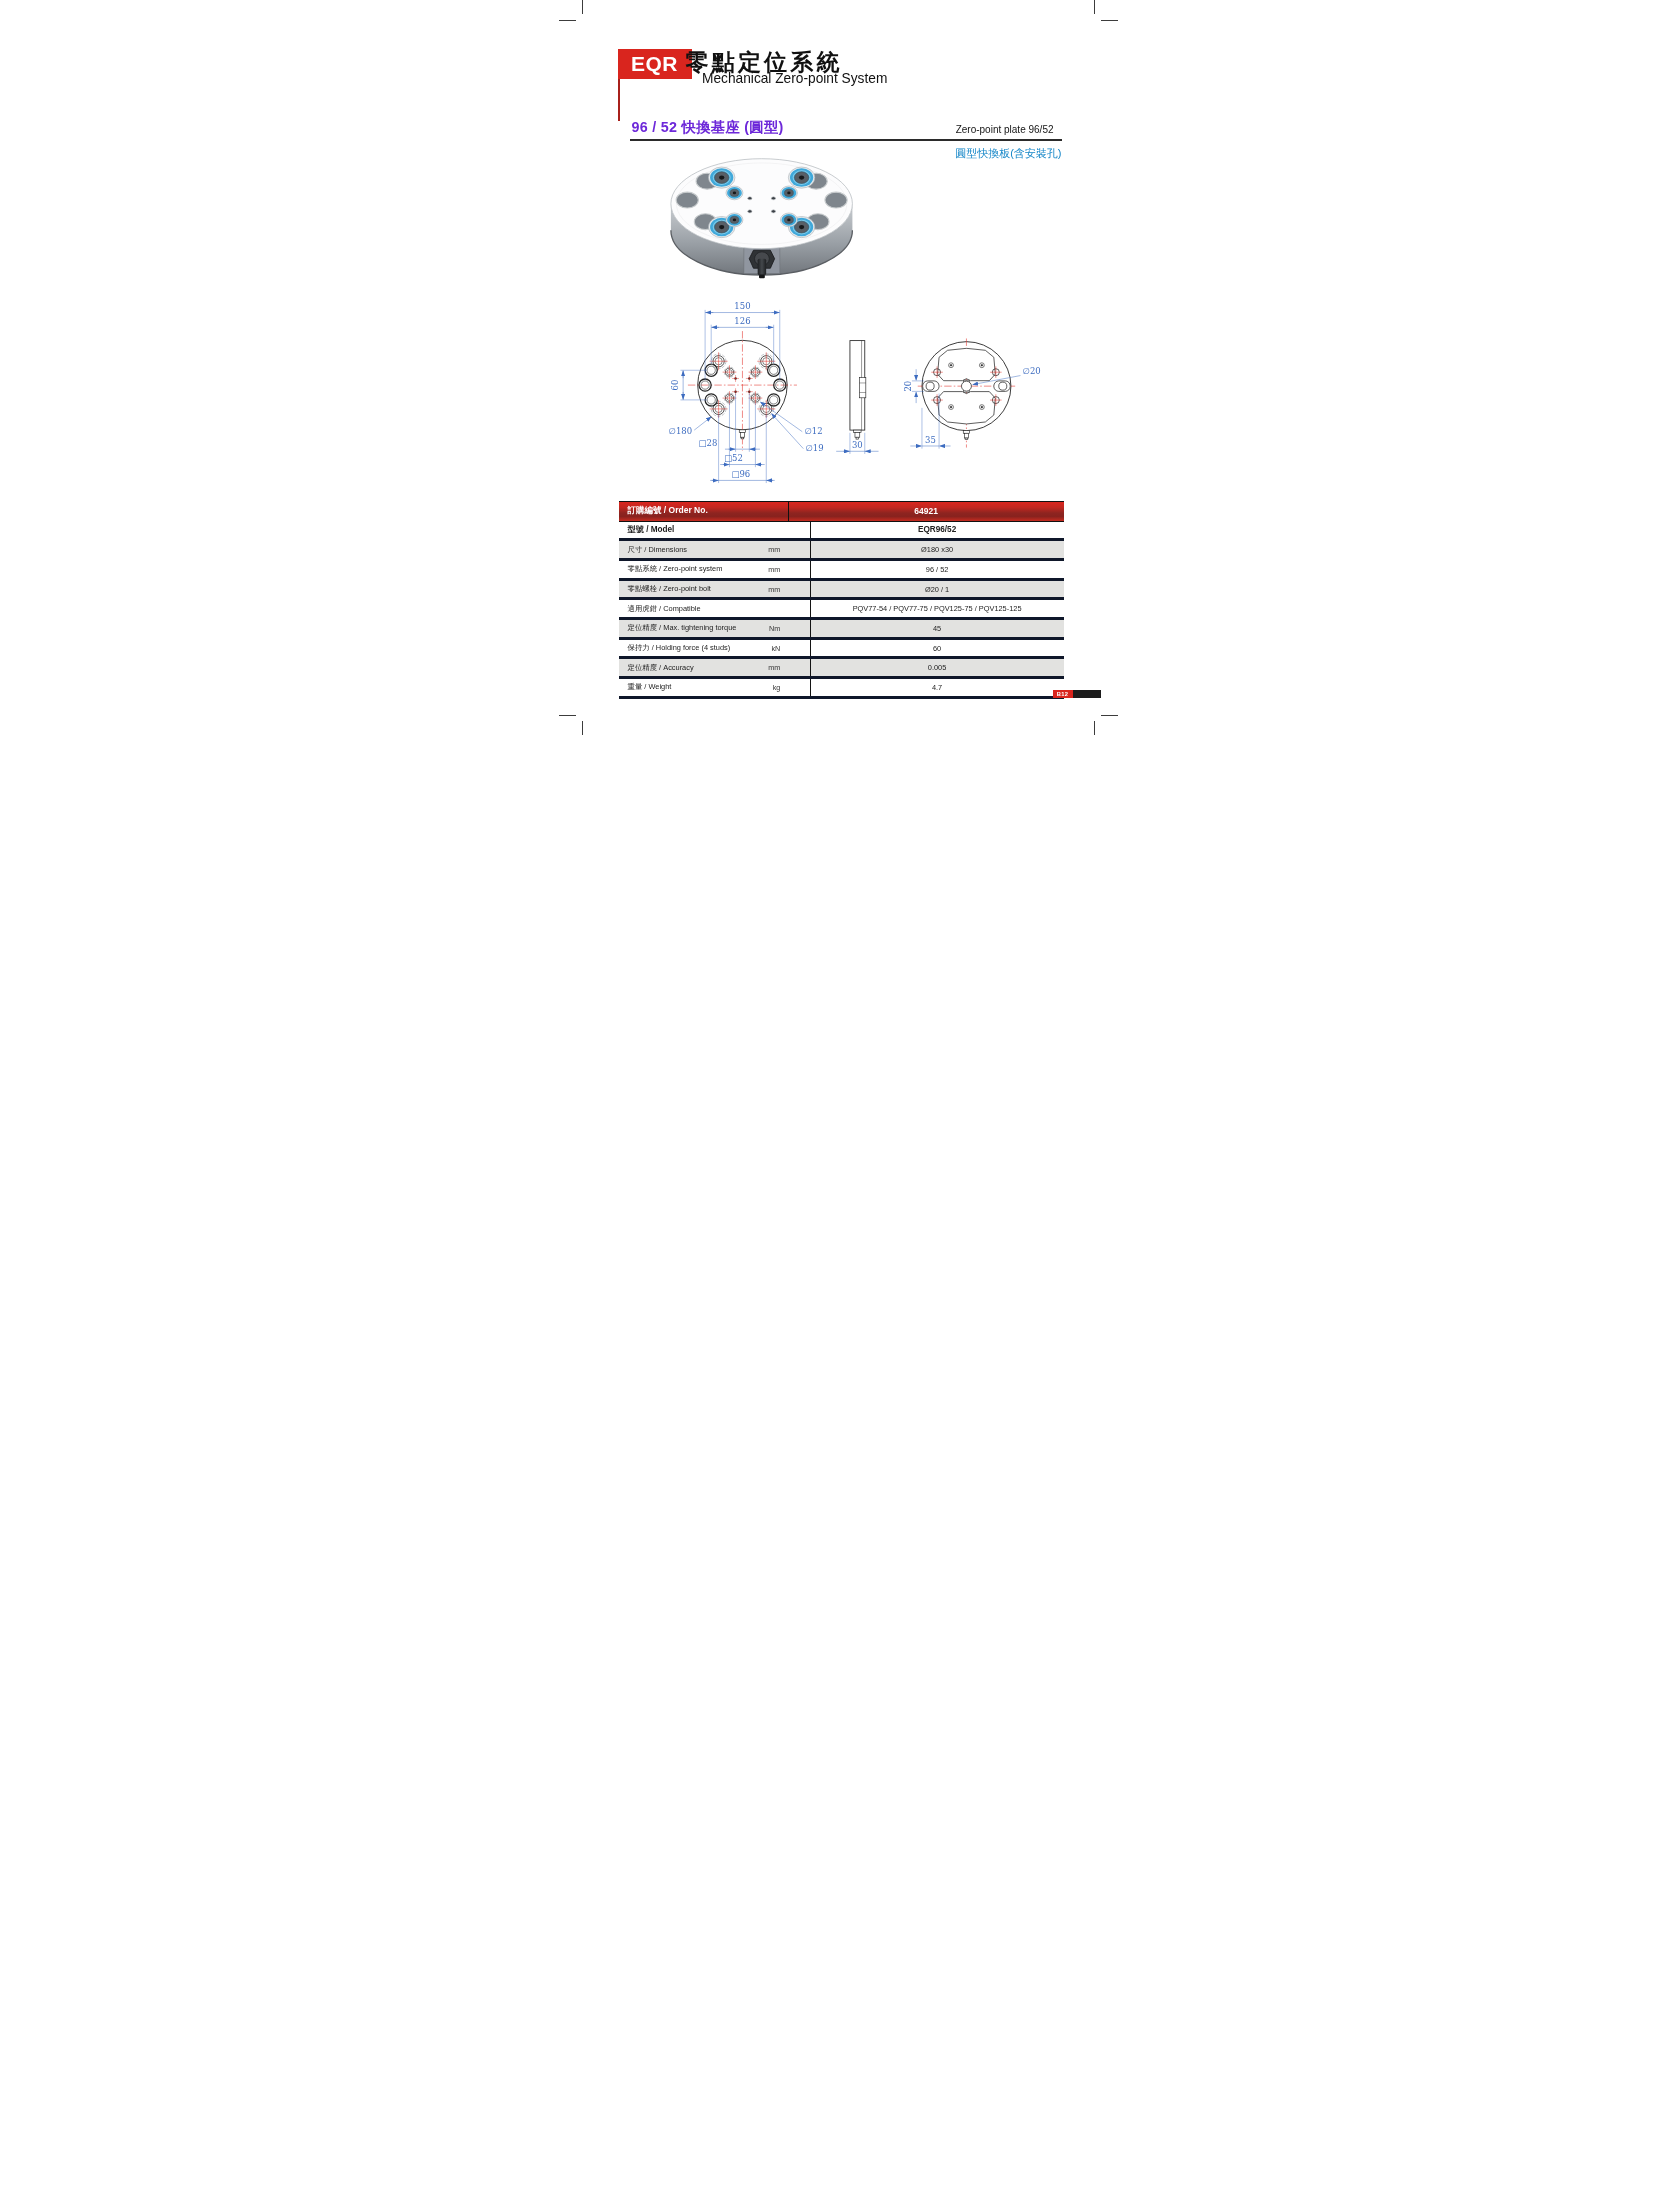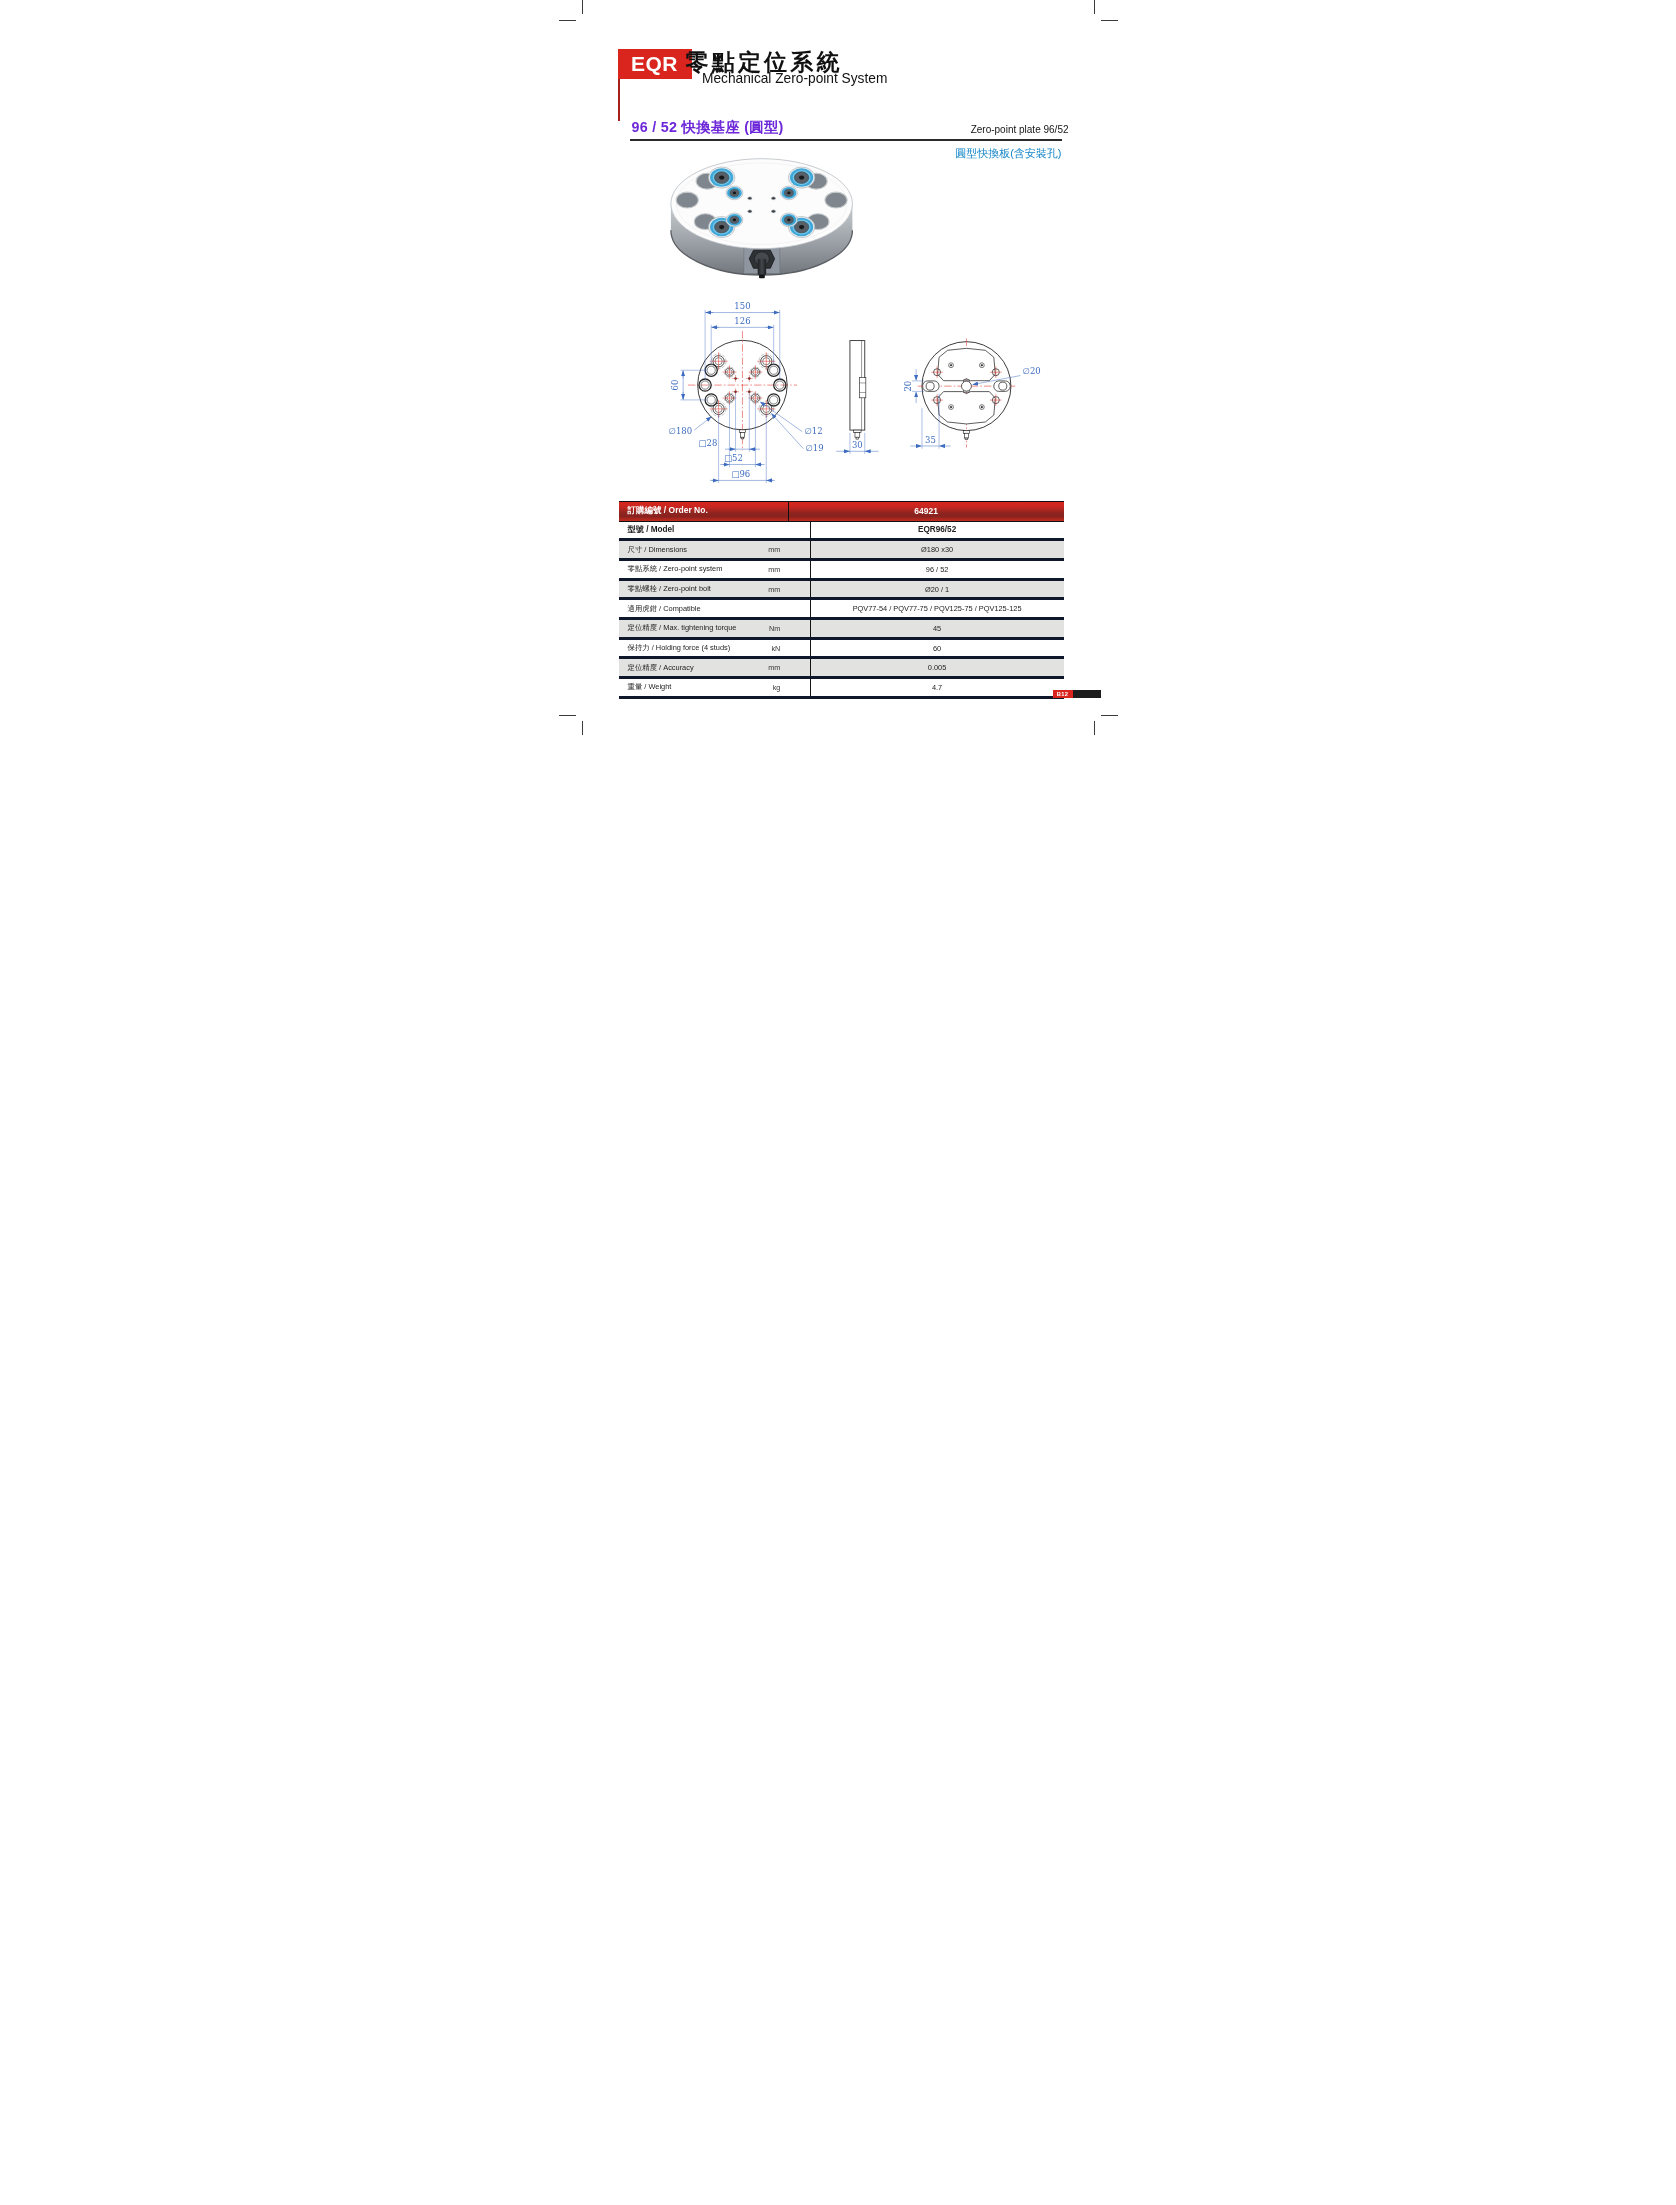--- a/index.html
+++ b/index.html
@@ -12,21 +12,21 @@
   
   .ribbon{position:absolute;left:59px;top:49px;width:2.7px;height:72px;background:#a8201b;}
   .badge{position:absolute;left:59px;top:49px;width:74px;height:30px;background:#d9251e;
          display:flex;align-items:center;justify-content:center;}
   .badge span{color:#fff;font-size:21px;font-weight:700;letter-spacing:0.5px;}
   .h-zh{position:absolute;left:127px;top:47px;font-size:23px;font-weight:700;color:#111;letter-spacing:3.2px;}
   .h-en{position:absolute;left:143px;top:70px;font-size:14.3px;color:#111;transform:scaleX(.96);transform-origin:left;white-space:nowrap;}
 
   
   .sec-title{position:absolute;left:73px;top:118px;font-size:14.3px;font-weight:700;color:#6d28d9;letter-spacing:0.3px;white-space:nowrap;}
-  .sec-en{position:absolute;right:49px;top:124px;font-size:10px;color:#151515;white-space:nowrap;}
+  .sec-en{position:absolute;right:64px;top:124px;font-size:10px;color:#151515;white-space:nowrap;}
   .sec-rule{position:absolute;left:71px;top:139px;width:432px;height:1.6px;background:#2b2b2b;}
   .sec-sub{position:absolute;right:56px;top:146px;font-size:11px;color:#1486c8;white-space:nowrap;text-align:center;}
 
   svg text{font-family:"DejaVu Serif", serif;fill:#3d6cc0;font-size:16px;}
   .photo,.draw{position:absolute;}
 
   
   .spec-table{position:absolute;left:60px;top:501px;width:445px;}
   .thead{display:flex;height:18.6px;border-top:1.3px solid #111;border-bottom:1.3px solid #111;
          background:linear-gradient(180deg,#da261e 0%,#c32720 28%,#8e2420 58%,#88221e 76%,#c52b20 100%);

